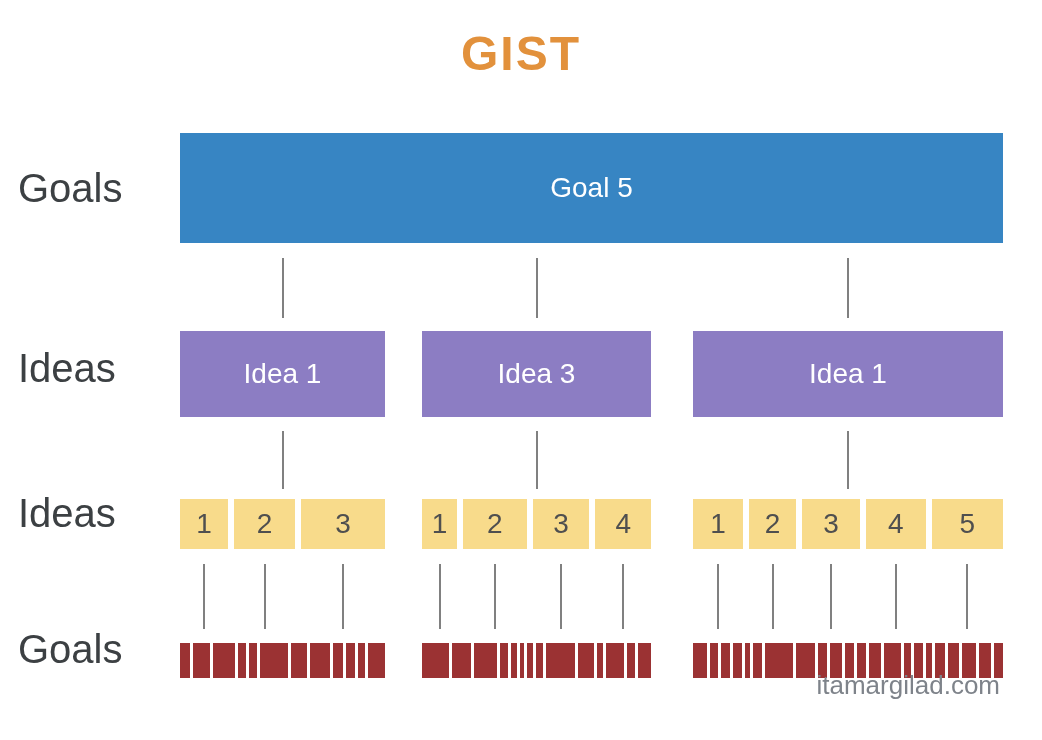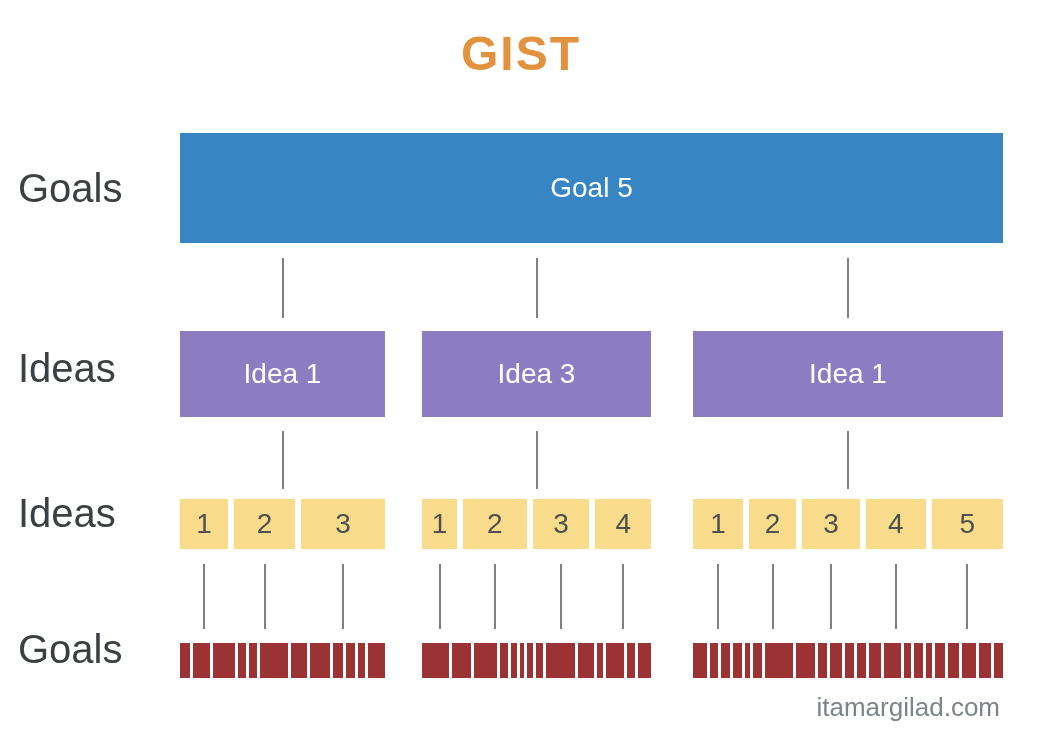--- a/index.html
+++ b/index.html
@@ -46,21 +46,21 @@
   .steps-group { display:flex; gap:6px; }
   .step-cell {
     background:var(--c-step,#F8DB8B); color:var(--c-steptext,#4F4F4F);
     display:flex; align-items:center; justify-content:center; font-size:28px;
   }
   .conn3-group { display:flex; gap:6px; }
   .conn3-cell { position:relative; }
   .tasks-group { display:flex; gap:3px; }
   .task-seg { background:var(--c-task,#9B3233); height:100%; }
   .watermark {
-    position:absolute; top:692px; right:42px;
+    position:absolute; top:670px; right:42px;
     font-size:26px; color:var(--c-wm,#7E838A);
   }
 </style>
 </head>
 <body>
 
 <div class="canvas">
   <div class="title">GIST</div>
 
   <div class="diagram">

